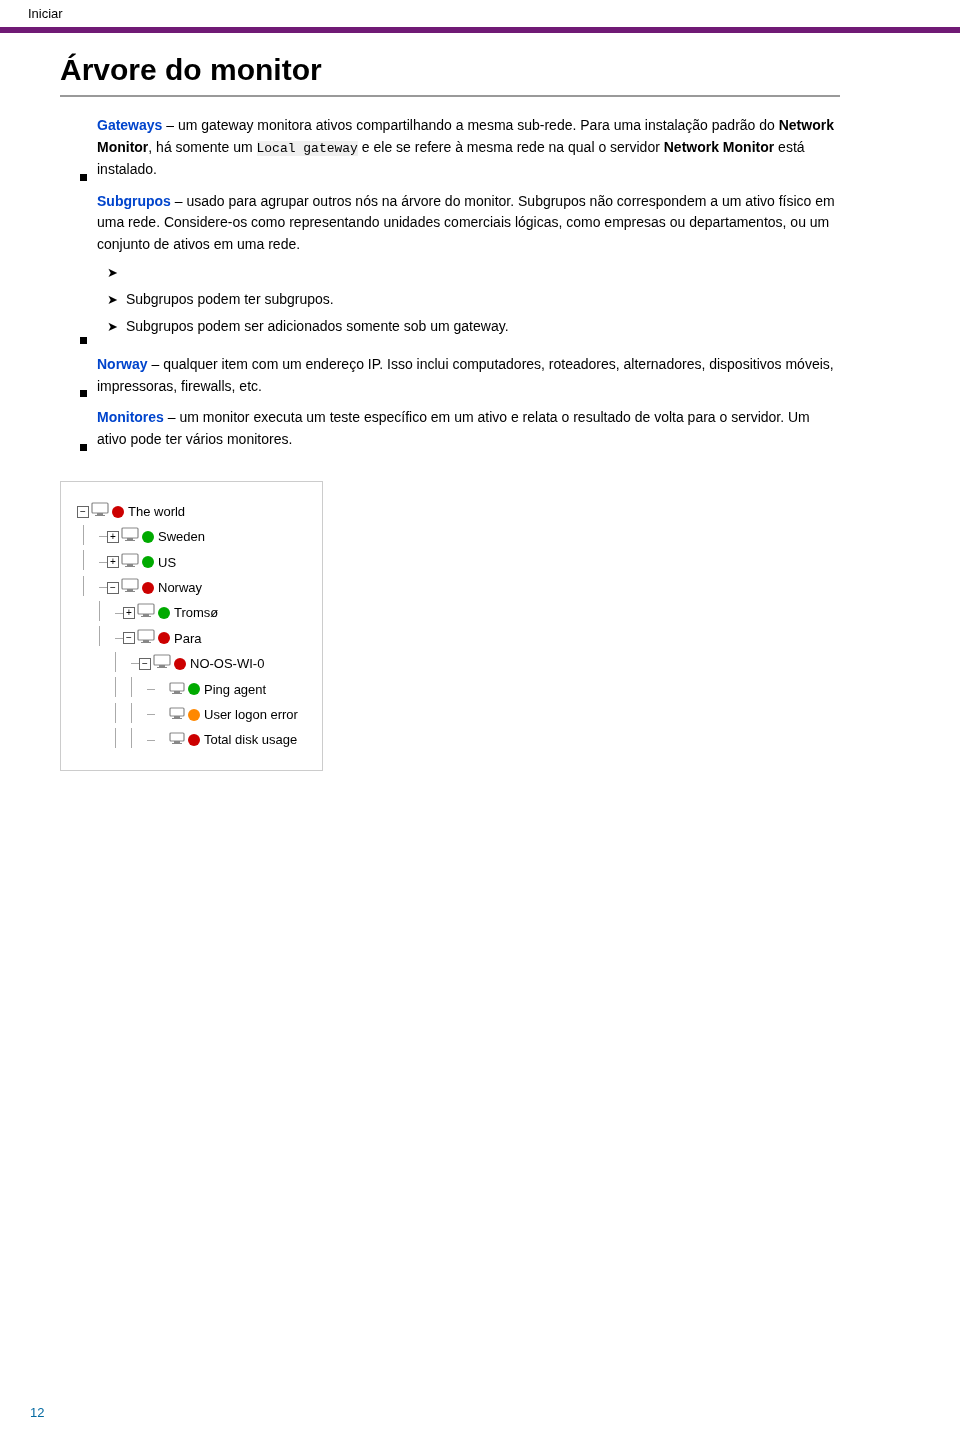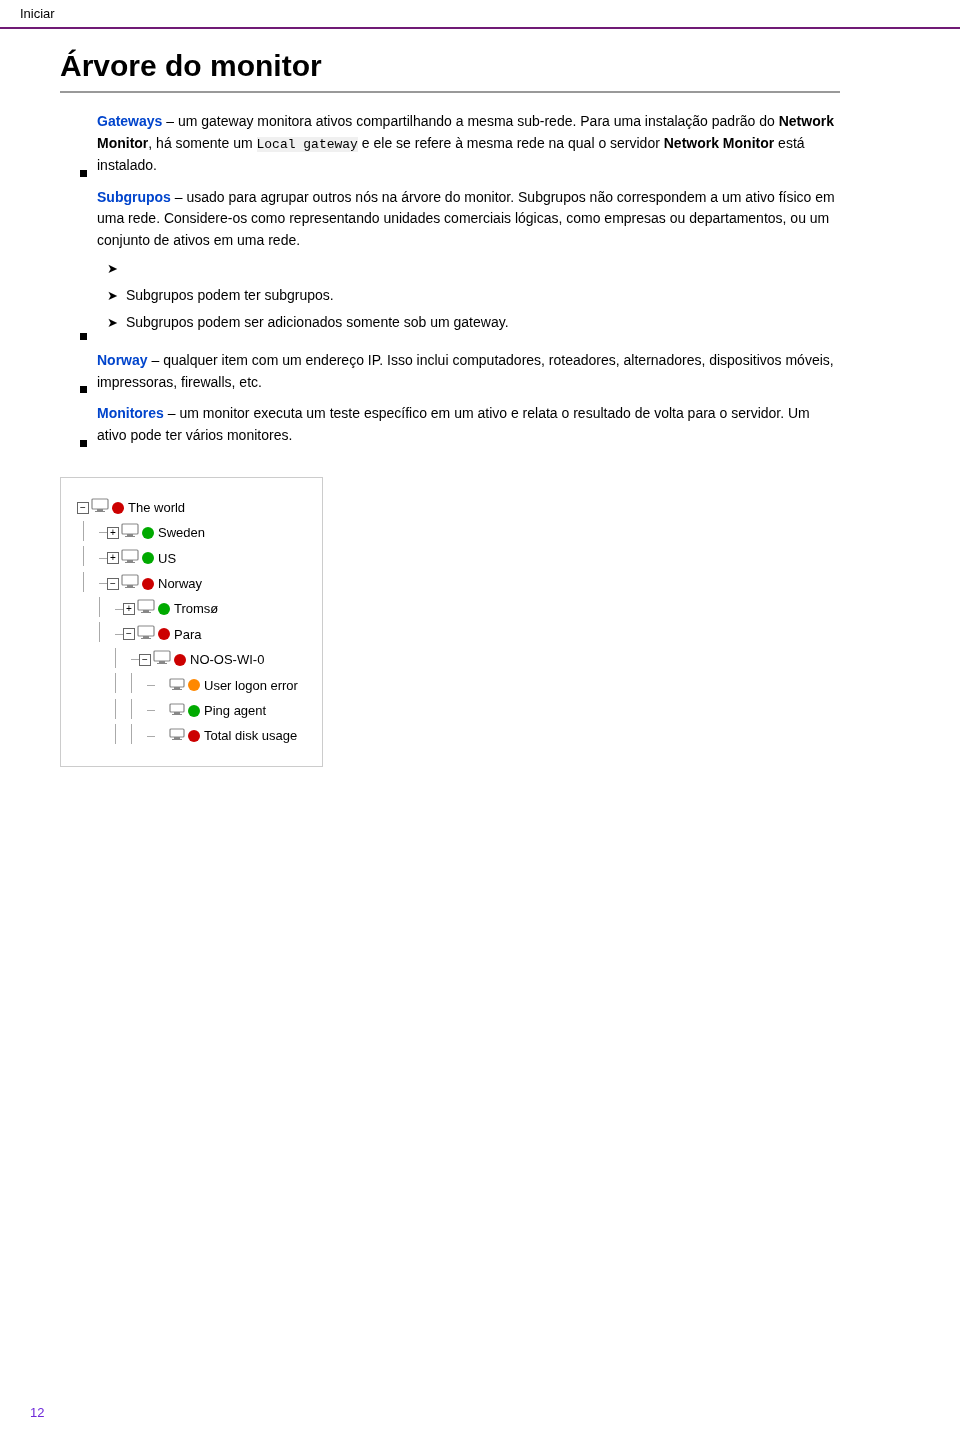--- a/index.html
+++ b/index.html
@@ -7,24 +7,24 @@
       font-family: Arial, Helvetica, sans-serif;
       font-size: 14px;
       color: #000;
       background: #fff;
       width: 960px;
       min-height: 1440px;
       position: relative;
     }
 
     .top-nav {
-      padding: 6px 20px;
-      font-size: 13px;
-      color: #000;
-      border-bottom: 2px solid #701a75;
+      padding: 6px 28px;
+      font-size: 13px;
+      color: #000;
+      border-bottom: 6px solid #701a75;
     }
 
     .top-nav a {
       color: #000;
       text-decoration: none;
     }
 
     .page-container {
       padding: 20px 60px 60px 60px;
       max-width: 900px;
@@ -160,21 +160,21 @@
     .tree-label {
       font-size: 13px;
       color: #000;
     }
 
     .page-number {
       position: absolute;
       bottom: 20px;
       left: 30px;
       font-size: 13px;
-      color: #6d28d9;
+      color: #0369a1;
     }
   </style>
 </head>
 <body>
 
 <div class="top-nav">
   <a>Iniciar</a>
 </div>
 
 <div class="page-container">
@@ -354,41 +354,41 @@
       <span style="display:inline-block; width:16px; border-left:1px solid #aaa; height:20px; margin-top:-10px; margin-bottom:-6px;"></span>
       <span style="display:inline-block; width:8px; border-top:1px solid #aaa;"></span>
       <span class="expand-spacer"></span>
       <span style="margin-right:3px;">
         <svg width="16" height="12" viewBox="0 0 16 12">
             <rect x="1" y="1" width="14" height="8" rx="1" fill="none" stroke="#888" stroke-width="1.2"></rect>
             <rect x="5" y="9" width="6" height="2" fill="#888"></rect>
             <rect x="3" y="11" width="10" height="1" fill="#888"></rect>
           </svg>
       </span>
-      <span class="status-badge status-orange"></span>
-      <span class="tree-label">User logon error</span>
+      <span class="status-badge status-green"></span>
+      <span class="tree-label">Ping agent</span>
     </div>
 
     
     <div class="tree-node">
       <span style="display:inline-block; width:16px; margin-left:6px;"></span>
       <span style="display:inline-block; width:16px;"></span>
       <span style="display:inline-block; width:16px; border-left:1px solid #aaa; height:20px; margin-top:-10px; margin-bottom:-6px;"></span>
       <span style="display:inline-block; width:16px; border-left:1px solid #aaa; height:20px; margin-top:-10px; margin-bottom:-6px;"></span>
       <span style="display:inline-block; width:8px; border-top:1px solid #aaa;"></span>
       <span class="expand-spacer"></span>
       <span style="margin-right:3px;">
         <svg width="16" height="12" viewBox="0 0 16 12">
             <rect x="1" y="1" width="14" height="8" rx="1" fill="none" stroke="#888" stroke-width="1.2"></rect>
             <rect x="5" y="9" width="6" height="2" fill="#888"></rect>
             <rect x="3" y="11" width="10" height="1" fill="#888"></rect>
           </svg>
       </span>
-      <span class="status-badge status-green"></span>
-      <span class="tree-label">Ping agent</span>
+      <span class="status-badge status-orange"></span>
+      <span class="tree-label">User logon error</span>
     </div>
 
     
     <div class="tree-node">
       <span style="display:inline-block; width:16px; margin-left:6px;"></span>
       <span style="display:inline-block; width:16px;"></span>
       <span style="display:inline-block; width:16px; border-left:1px solid #aaa; height:20px; margin-top:-10px; margin-bottom:-6px;"></span>
       <span style="display:inline-block; width:16px; border-left:1px solid #aaa; height:20px; margin-top:-10px; margin-bottom:-6px;"></span>
       <span style="display:inline-block; width:8px; border-top:1px solid #aaa;"></span>
       <span class="expand-spacer"></span>

